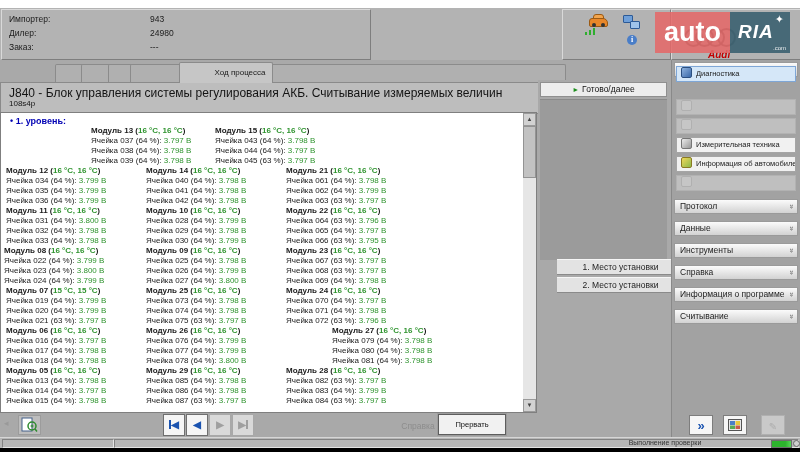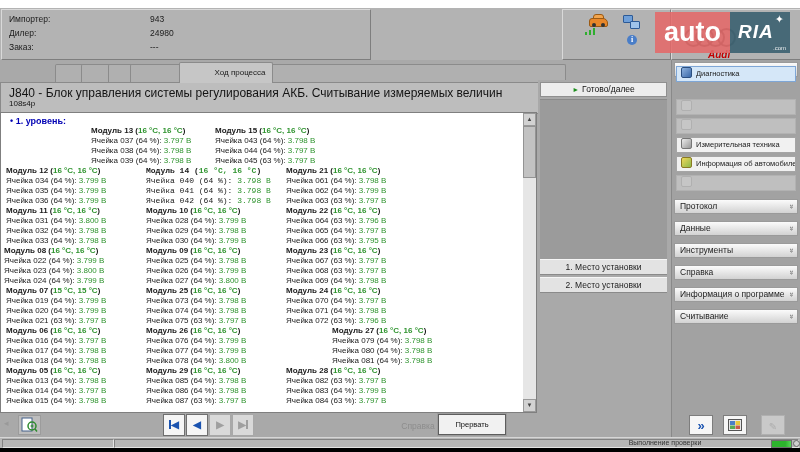--- a/index.html
+++ b/index.html
@@ -49,21 +49,21 @@
   #v-scroll{position:absolute;left:522px;top:0;width:13px;height:299px;background:#e6e6e6;}
   .sb-btn{position:absolute;left:0;width:13px;height:13px;background:#d2d2d2;border:1px solid #9a9a9a;box-sizing:border-box;
           font-size:6px;color:#444;text-align:center;line-height:11px;}
   #sb-thumb{position:absolute;left:0;top:13px;width:13px;height:52px;background:#c2c2c2;border:1px solid #939393;box-sizing:border-box;}
   
   #action-panel{position:absolute;left:538px;top:80px;width:133px;height:357px;background:#a9a9a9;}
   #ready-btn{position:absolute;left:2px;top:2px;width:127px;height:15px;background:#ededed;border:1px solid #8f8f8f;
              box-sizing:border-box;font-size:8.5px;color:#111;text-align:center;line-height:13px;cursor:pointer;}
   #ready-btn .tri{color:#1e8f1e;font-size:7px;margin-right:3px;}
   #ap-inset{position:absolute;left:2px;top:19px;width:127px;height:160px;background:#9b9b9b;border-top:1px solid #8a8a8a;}
-  .ap-btn{position:absolute;left:2px;width:127px;height:16px;background:#e3e3e3;border-top:1px solid #f6f6f6;
+  .ap-btn{position:absolute;left:19px;width:127px;height:16px;background:#e3e3e3;border-top:1px solid #f6f6f6;
           border-bottom:1px solid #8a8a8a;box-sizing:border-box;font-size:8.5px;color:#222;text-align:center;line-height:15px;cursor:pointer;}
   
   #sidebar{position:absolute;left:671px;top:60px;width:129px;height:377px;background:#a2a2a2;border-left:1px solid #898989;box-sizing:border-box;}
   .sb-header{position:absolute;left:2px;width:124px;height:15px;background:linear-gradient(#fbfbfb,#d2d2d2);
              border:1px solid #9a9a9a;box-sizing:border-box;font-size:8.5px;color:#222;line-height:13px;padding-left:5px;cursor:pointer;}
   .sb-header .hicon{position:absolute;right:4px;top:0;font-size:8px;color:#555;}
   .chev-down{display:inline-block;transform:rotate(90deg);}
   .mode-btn{position:absolute;left:4px;width:120px;height:16px;box-sizing:border-box;font-size:7.5px;color:#1a1a1a;
             line-height:14px;padding-left:4px;white-space:nowrap;overflow:hidden;cursor:pointer;}
   .mode-normal{background:#f1f1f1;border:1px solid #a5a5a5;}
@@ -171,21 +171,21 @@
         <div class="m-c">Ячейка 043 (64 %): <span class="grn">3.798 В</span></div>
         <div class="m-c">Ячейка 044 (64 %): <span class="grn">3.797 В</span></div>
         <div class="m-c">Ячейка 045 (63 %): <span class="grn">3.797 В</span></div>
       </div>
       <div class="module" style="left: 5px; top: 53px;">
         <div class="m-h">Модуль 12 (<span class="grn">16 °C, 16 °C</span>)</div>
         <div class="m-c">Ячейка 034 (64 %): <span class="grn">3.799 В</span></div>
         <div class="m-c">Ячейка 035 (64 %): <span class="grn">3.799 В</span></div>
         <div class="m-c">Ячейка 036 (64 %): <span class="grn">3.799 В</span></div>
       </div>
-      <div class="module" style="left: 145px; top: 53px; font-family: Liberation Mono, monospace;">
+      <div class="module" style="left: 145px; top: 53px;">
         <div class="m-h">Модуль 14 (<span class="grn">16 °C, 16 °C</span>)</div>
         <div class="m-c">Ячейка 040 (64 %): <span class="grn">3.798 В</span></div>
         <div class="m-c">Ячейка 041 (64 %): <span class="grn">3.798 В</span></div>
         <div class="m-c">Ячейка 042 (64 %): <span class="grn">3.798 В</span></div>
       </div>
       <div class="module" style="left: 285px; top: 53px;">
         <div class="m-h">Модуль 21 (<span class="grn">16 °C, 16 °C</span>)</div>
         <div class="m-c">Ячейка 061 (64 %): <span class="grn">3.798 В</span></div>
         <div class="m-c">Ячейка 062 (64 %): <span class="grn">3.799 В</span></div>
         <div class="m-c">Ячейка 063 (63 %): <span class="grn">3.797 В</span></div>

